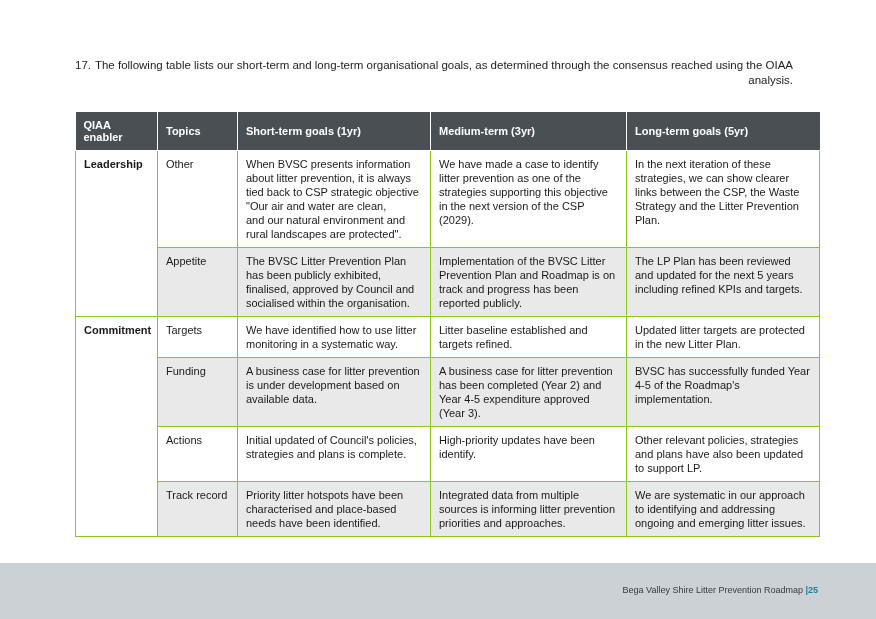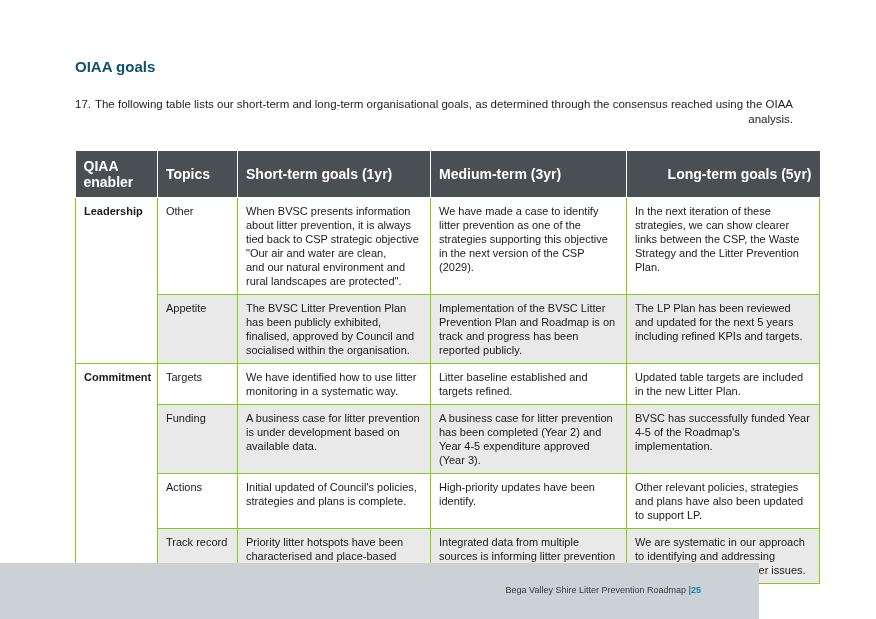--- a/index.html
+++ b/index.html
@@ -50,26 +50,26 @@
   table.goals col.c-enabler{width:82px;}
   table.goals col.c-topic{width:80px;}
   table.goals col.c-short{width:193px;}
   table.goals col.c-medium{width:196px;}
   table.goals col.c-long{width:193px;}
   table.goals thead th{
     background:#4a4f54;
     color:#ffffff;
     font-weight:bold;
     text-align:left;
-    font-size:14px;
+    font-size:11px;
     padding:7px 8px;
     border-right:1px solid #ffffff;
     border-bottom:1px solid #ffffff;
   }
-  table.goals thead th:last-child{border-right:none;text-align:right;}
+  table.goals thead th:last-child{border-right:none;}
   table.goals td{
     border:1px solid #84cc16;
     vertical-align:top;
     padding:6px 8px;
     line-height:14px;
     background:#ffffff;
   }
   table.goals td.enabler{
     font-weight:bold;
     background:#ffffff;
@@ -77,21 +77,21 @@
   table.goals tr.shaded td.shadeable{
     background:#e9e9e9;
   }
   table.goals td.goal{
     white-space:pre-line;
   }
   .footer-band{
     position:absolute;
     left:0;
     bottom:0;
-    width:759px;
+    width:876px;
     height:56px;
     background:#ccd1d5;
   }
   .footer-text{
     position:absolute;
     right:58px;
     top:22px;
     font-size:9px;
     color:#3a3a3a;
   }
@@ -99,21 +99,20 @@
     color:#1b7fa6;
     font-weight:bold;
   }
 </style>
 </head>
 <body>
 
 <div class="page">
   <div class="content">
 
-    <h1 class="doc-title">OIAA goals</h1>
 
     <div class="intro">
       <span class="num">17.</span>
       <span class="txt">The following table lists our short-term and long-term organisational goals, as determined through the consensus reached using the OIAA analysis.</span>
     </div>
 
     <table class="goals">
       <colgroup>
         <col class="c-enabler">
           <col class="c-topic">
@@ -143,21 +142,21 @@
             <td class="shadeable">Appetite</td>
             <td class="shadeable goal">The BVSC Litter Prevention Plan has been publicly exhibited, finalised, approved by Council and socialised within the organisation.</td>
             <td class="shadeable goal">Implementation of the BVSC Litter Prevention Plan and Roadmap is on track and progress has been reported publicly.</td>
             <td class="shadeable goal">The LP Plan has been reviewed and updated for the next 5 years including refined KPIs and targets.</td>
           </tr>
           <tr>
             <td class="enabler" rowspan="4">Commitment</td>
             <td class="shadeable">Targets</td>
             <td class="shadeable goal">We have identified how to use litter monitoring in a systematic way.</td>
             <td class="shadeable goal">Litter baseline established and targets refined.</td>
-            <td class="shadeable goal">Updated table targets are included in the new Litter Plan.</td>
+            <td class="shadeable goal">Updated litter targets are protected in the new Litter Plan.</td>
           </tr>
           <tr class="shaded">
             <td class="shadeable">Funding</td>
             <td class="shadeable goal">A business case for litter prevention is under development based on available data.</td>
             <td class="shadeable goal">A business case for litter prevention has been completed (Year 2) and Year 4-5 expenditure approved (Year 3).</td>
             <td class="shadeable goal">BVSC has successfully funded Year 4-5 of the Roadmap's implementation.</td>
           </tr>
           <tr>
             <td class="shadeable">Actions</td>
             <td class="shadeable goal">Initial updated of Council's policies, strategies and plans is complete.</td>

